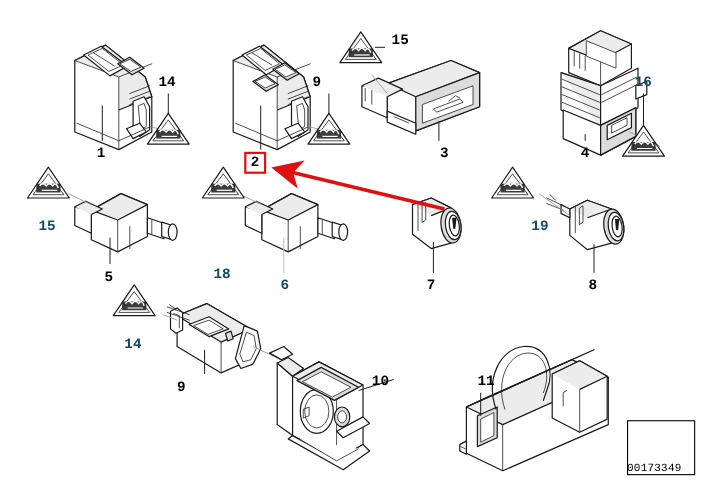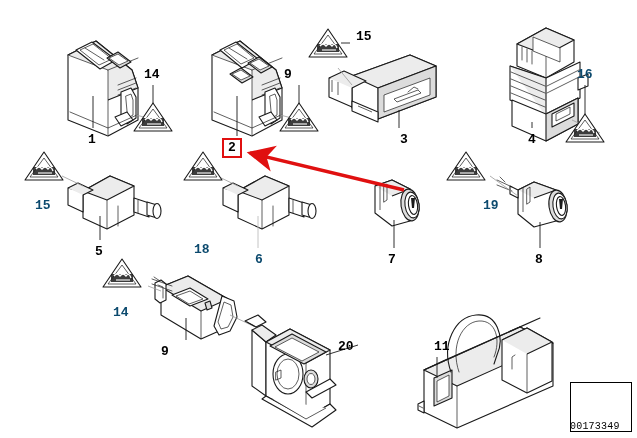--- a/index.html
+++ b/index.html
@@ -423,21 +423,21 @@
   <div class="lbl" style="left:88px;  top:133px;">1</div>
   <div class="lbl" style="left:144px; top:68px;">14</div>
   <div class="lbl gray" style="left:35px;  top:199px;">15</div>
   <div class="lbl" style="left:95px;  top:245px;">5</div>
   <div class="lbl gray" style="left:113px; top:306px;">14</div>
   <div class="lbl" style="left:161px; top:345px;">9</div>
   <div class="lbl boxed" style="left:222px; top:138px;">2</div>
   <div class="lbl" style="left:284px; top:68px;">9</div>
   <div class="lbl gray" style="left:194px; top:199px;margin-top:44px;">18</div>
   <div class="lbl gray" style="left:255px; top:253px;">6</div>
-  <div class="lbl" style="left:338px; top:340px;">20</div>
+  <div class="lbl" style="left:338px; top:340px;">10</div>
   <div class="lbl" style="left:356px; top:30px;">15</div>
   <div class="lbl" style="left:400px; top:133px;">3</div>
   <div class="lbl" style="left:388px; top:253px;">7</div>
   <div class="lbl gray" style="left:483px; top:199px;">19</div>
   <div class="lbl" style="left:535px; top:253px;">8</div>
   <div class="lbl gray" style="left:577px; top:68px;">16</div>
   <div class="lbl" style="left:528px; top:133px;">4</div>
   <div class="lbl" style="left:434px; top:340px;">11</div>
 
   <div id="id-box"></div>

